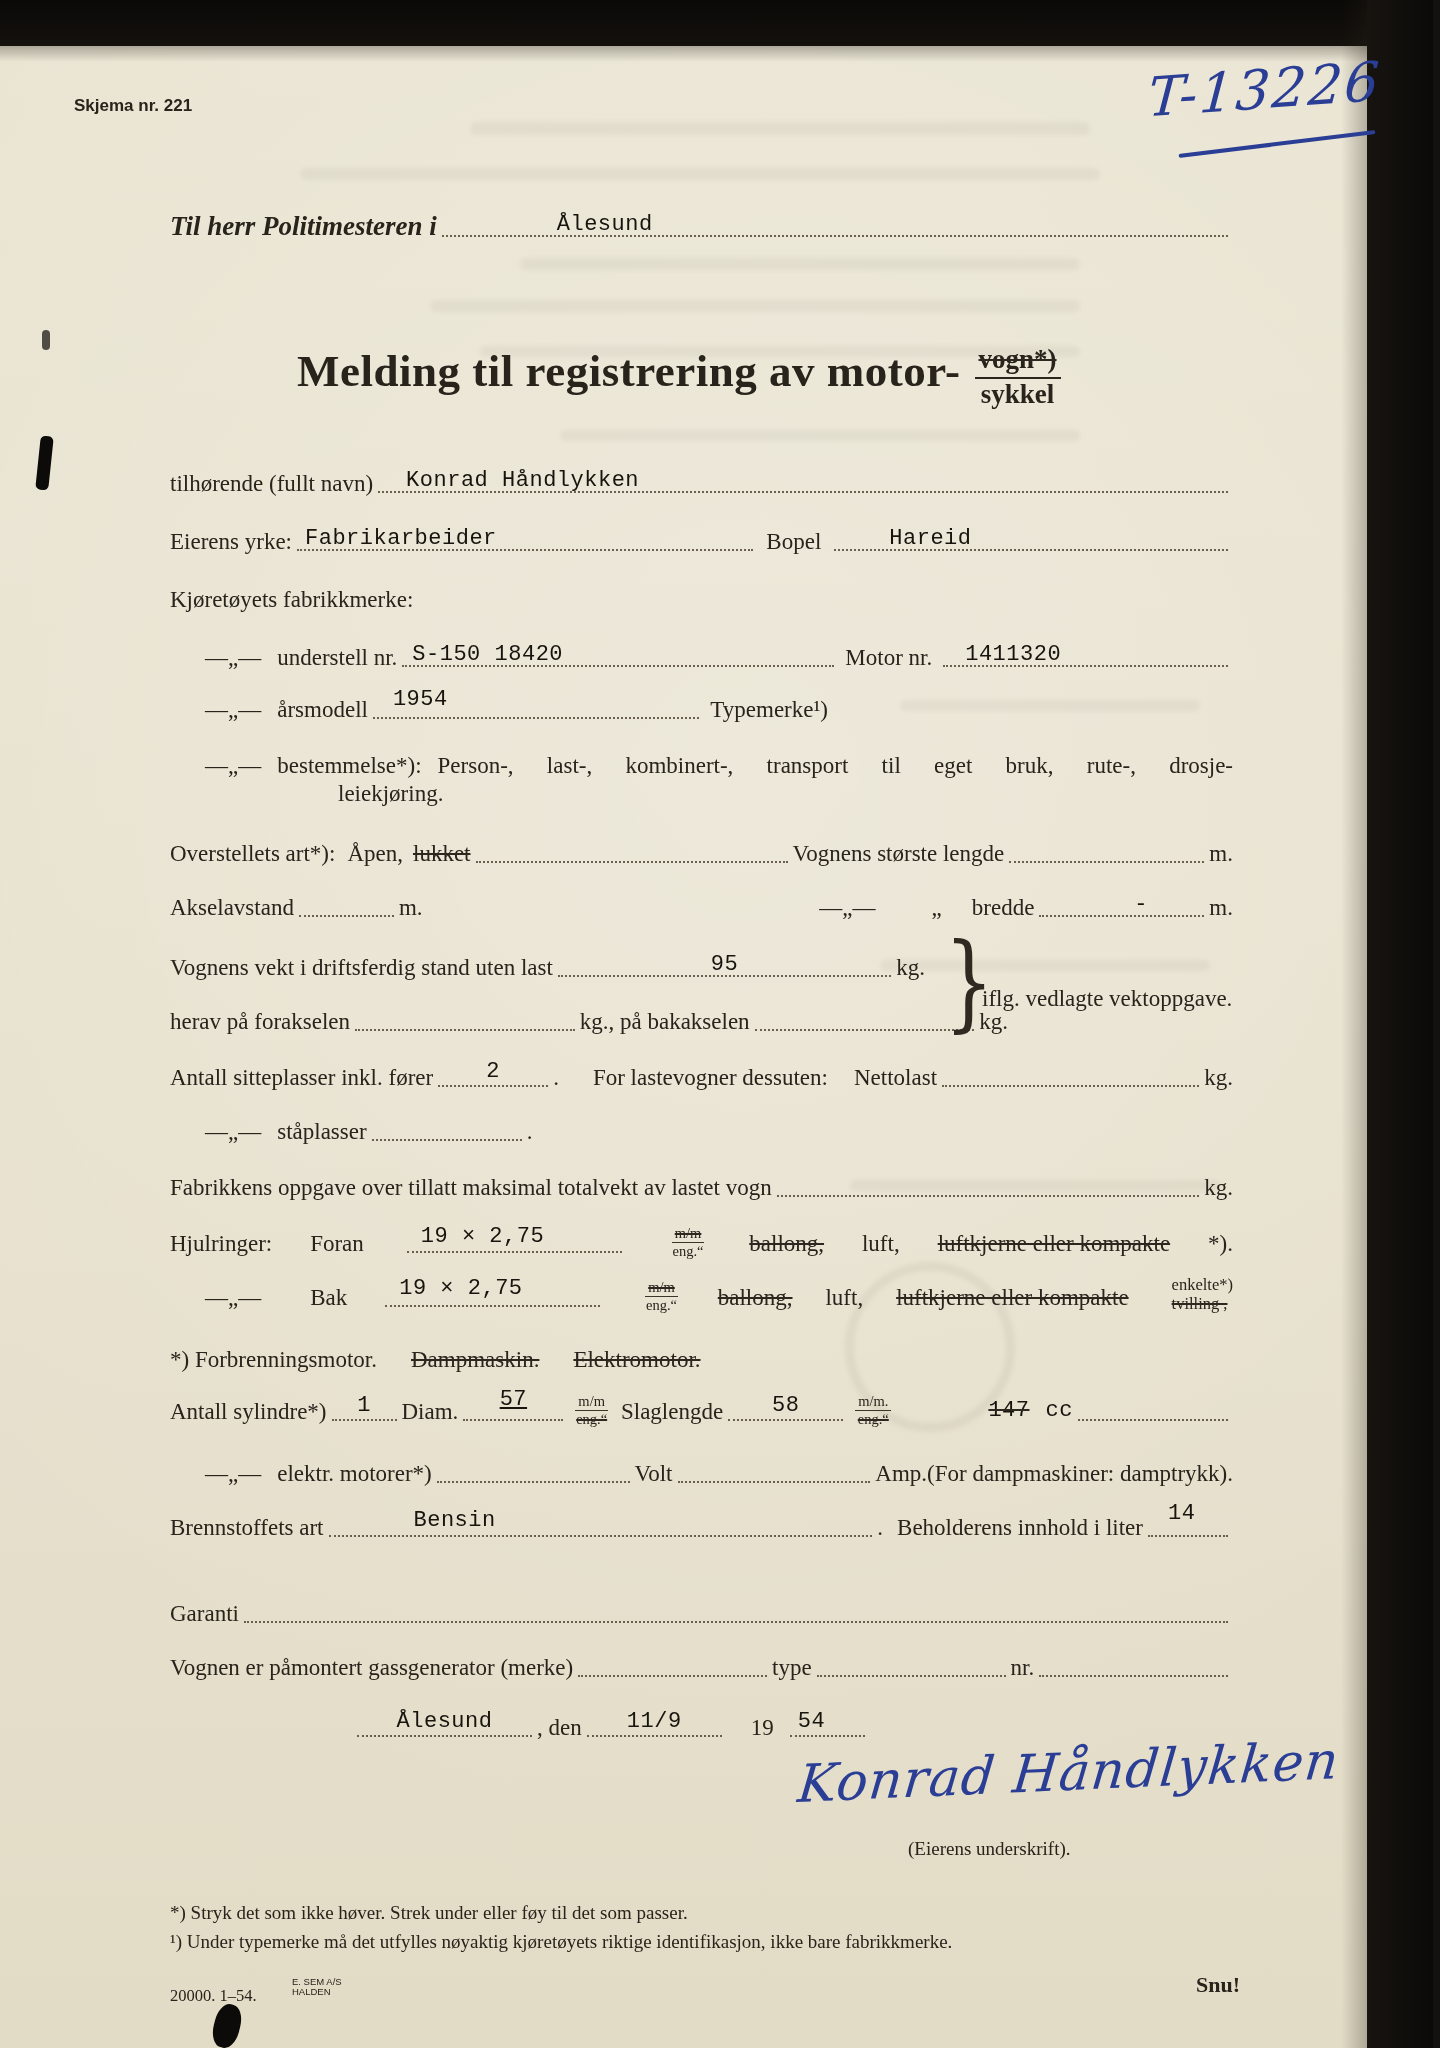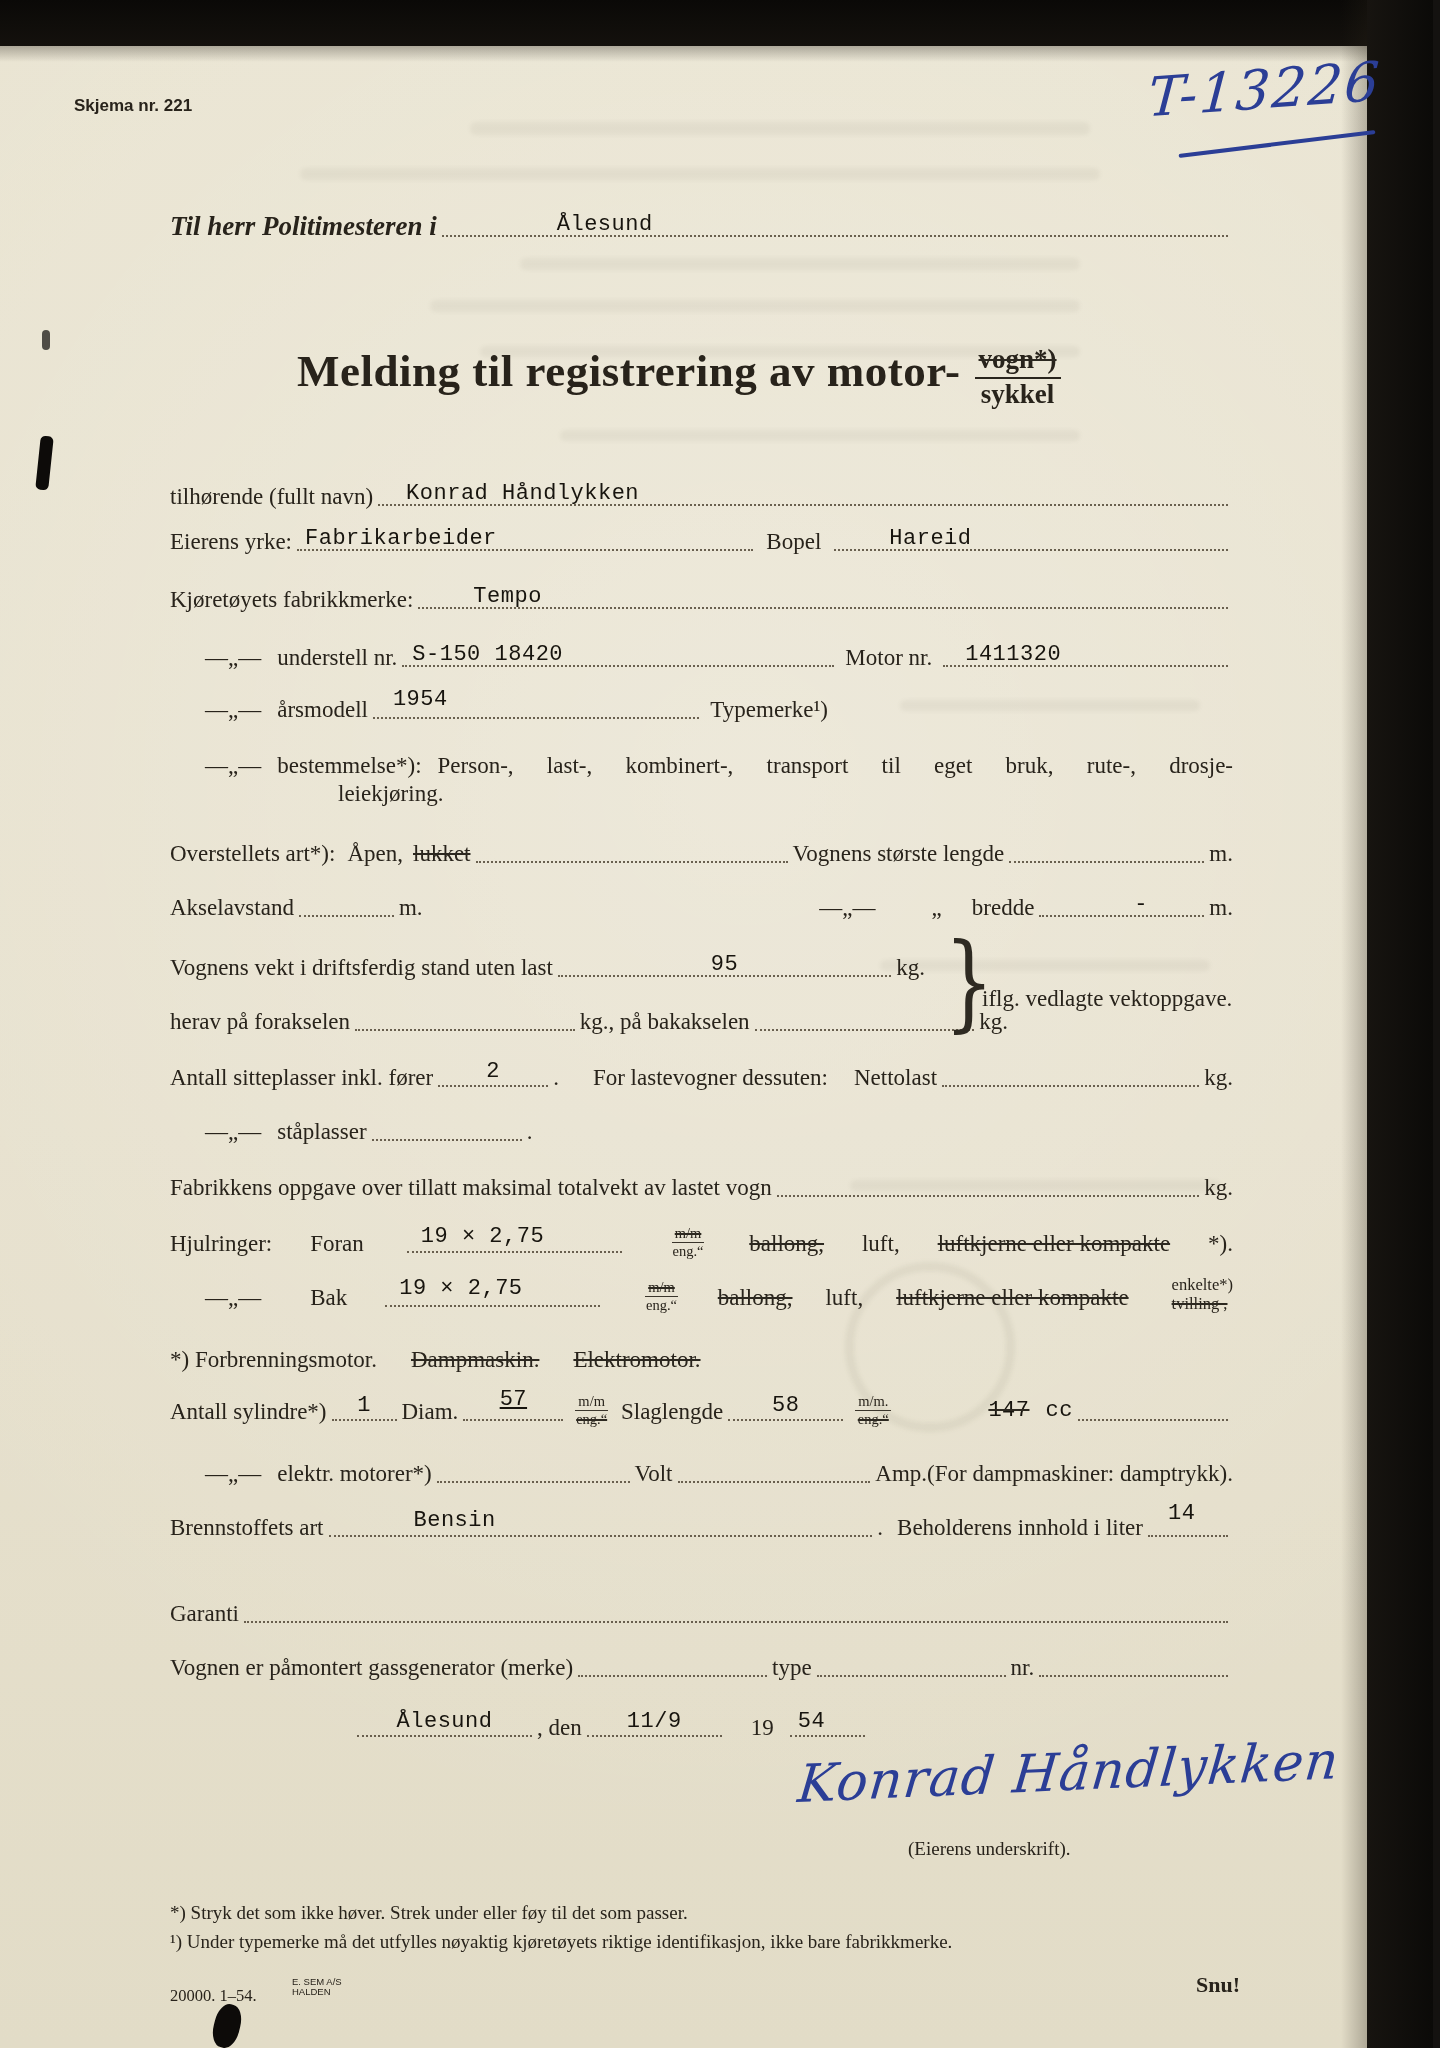--- a/index.html
+++ b/index.html
@@ -73,43 +73,40 @@
   </div>
 
   <div style="position:absolute;left:297px;top:338px;display:flex;align-items:center;">
     <span style="font-size:45px;font-weight:bold;letter-spacing:.5px;">Melding til registrering av motor-</span>
     <span class="tstack">
       <span class="ttop struck">vogn*)</span>
       <span>sykkel</span>
     </span>
   </div>
 
-  <div class="row" style="top:462px;margin-top:13px;">
+  <div class="row" style="top:462px;">
     <span class="lbl">tilhørende (fullt navn)</span>
     <span class="fill">
       <span class="typed" style="margin-left:28px;">Konrad Håndlykken</span>
     </span>
   </div>
 
   <div class="row" style="top:520px;">
     <span class="lbl">Eierens yrke:</span>
     <span class="fill">
       <span class="typed" style="margin-left:8px;">Fabrikarbeider</span>
     </span>
     <span class="lbl" style="margin:0 8px;">Bopel</span>
     <span class="fill">
       <span class="typed" style="margin-left:55px;">Hareid</span>
     </span>
   </div>
 
   <div class="row" style="top:578px;">
     <span class="lbl">Kjøretøyets fabrikkmerke:</span>
-    <span class="fill">
-      <span class="typed" style="margin-left:55px;">Tempo</span>
-    </span>
   </div>
 
   <div class="row" style="top:636px;left:205px;">
     <span class="lbl ditto">—„—</span>
     <span class="lbl">understell nr.</span>
     <span class="fill">
       <span class="typed" style="margin-left:10px;">S-150 18420</span>
     </span>
     <span class="lbl" style="margin:0 6px;">Motor nr.</span>
     <span class="fill" style="flex:1.05;">

